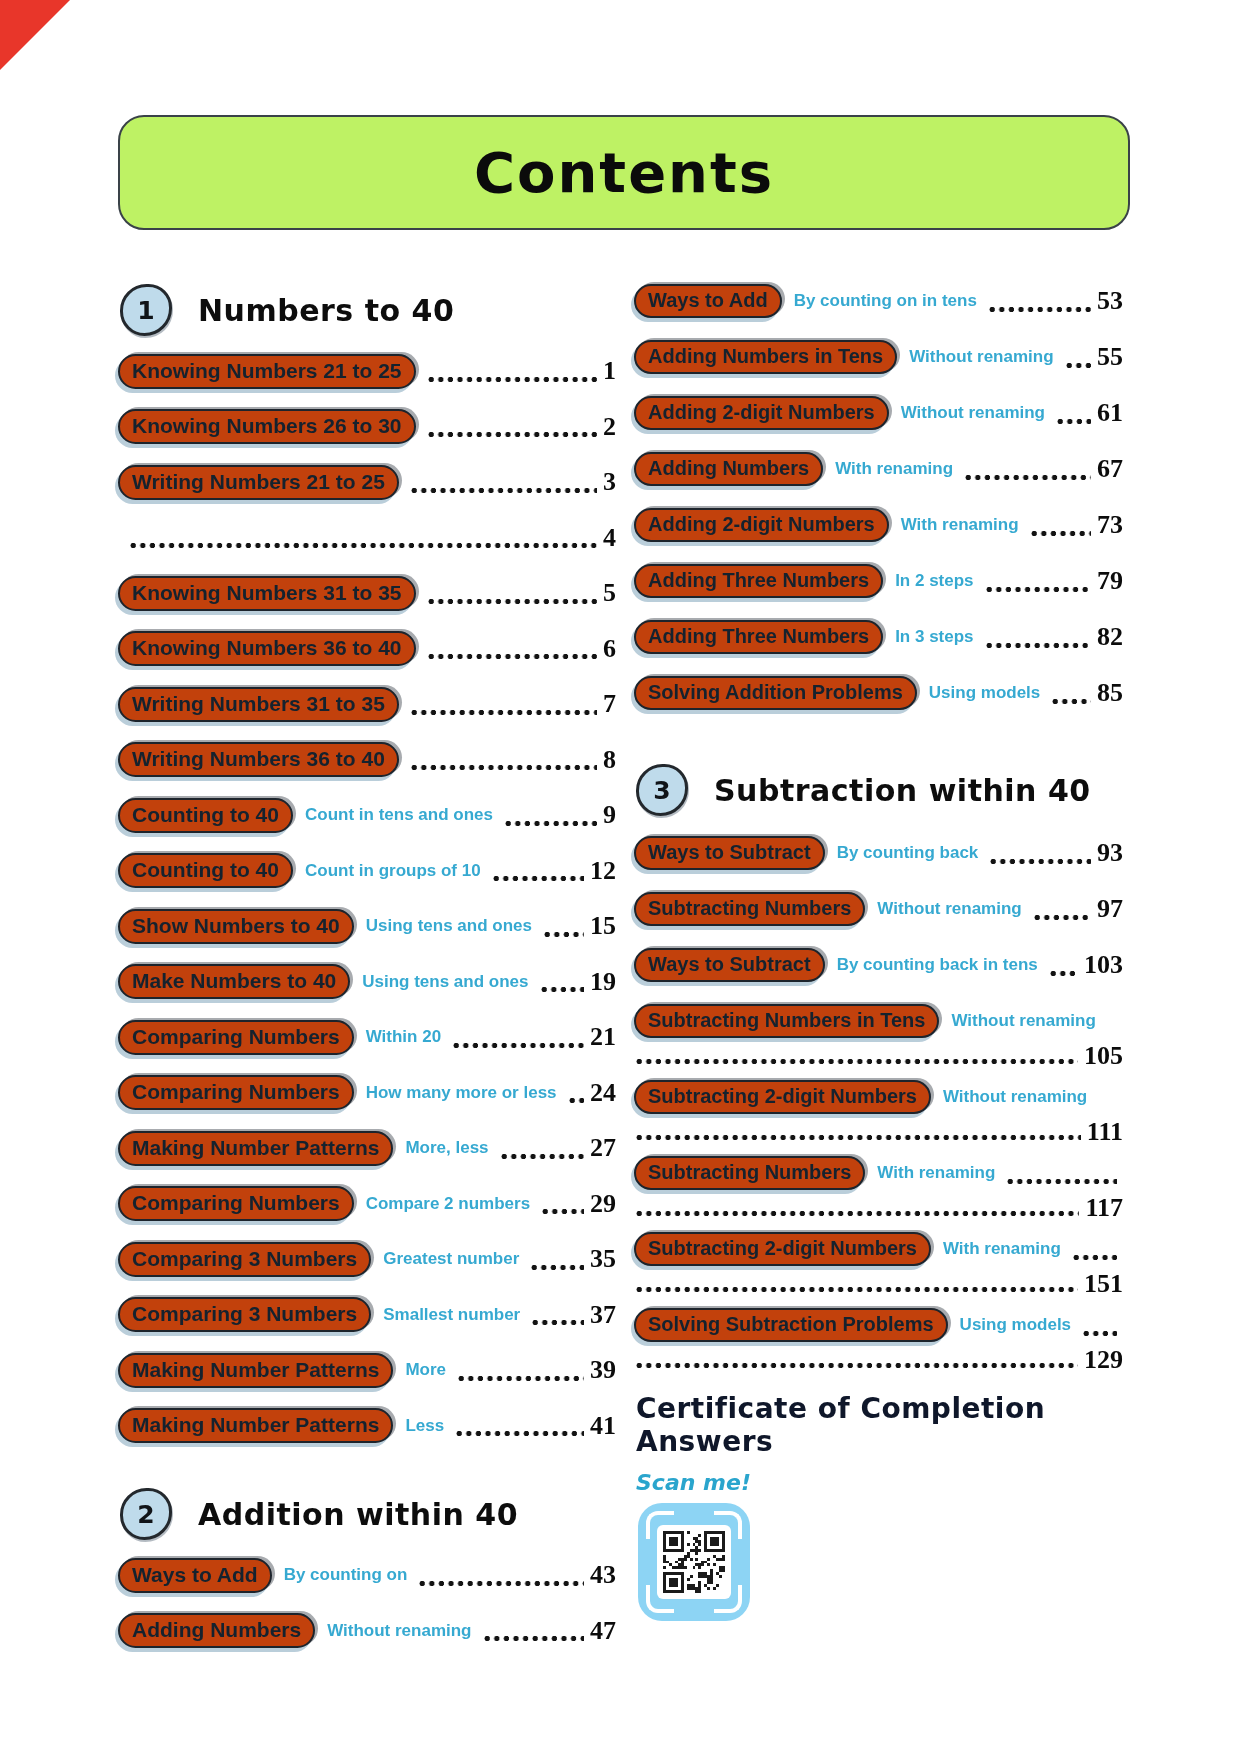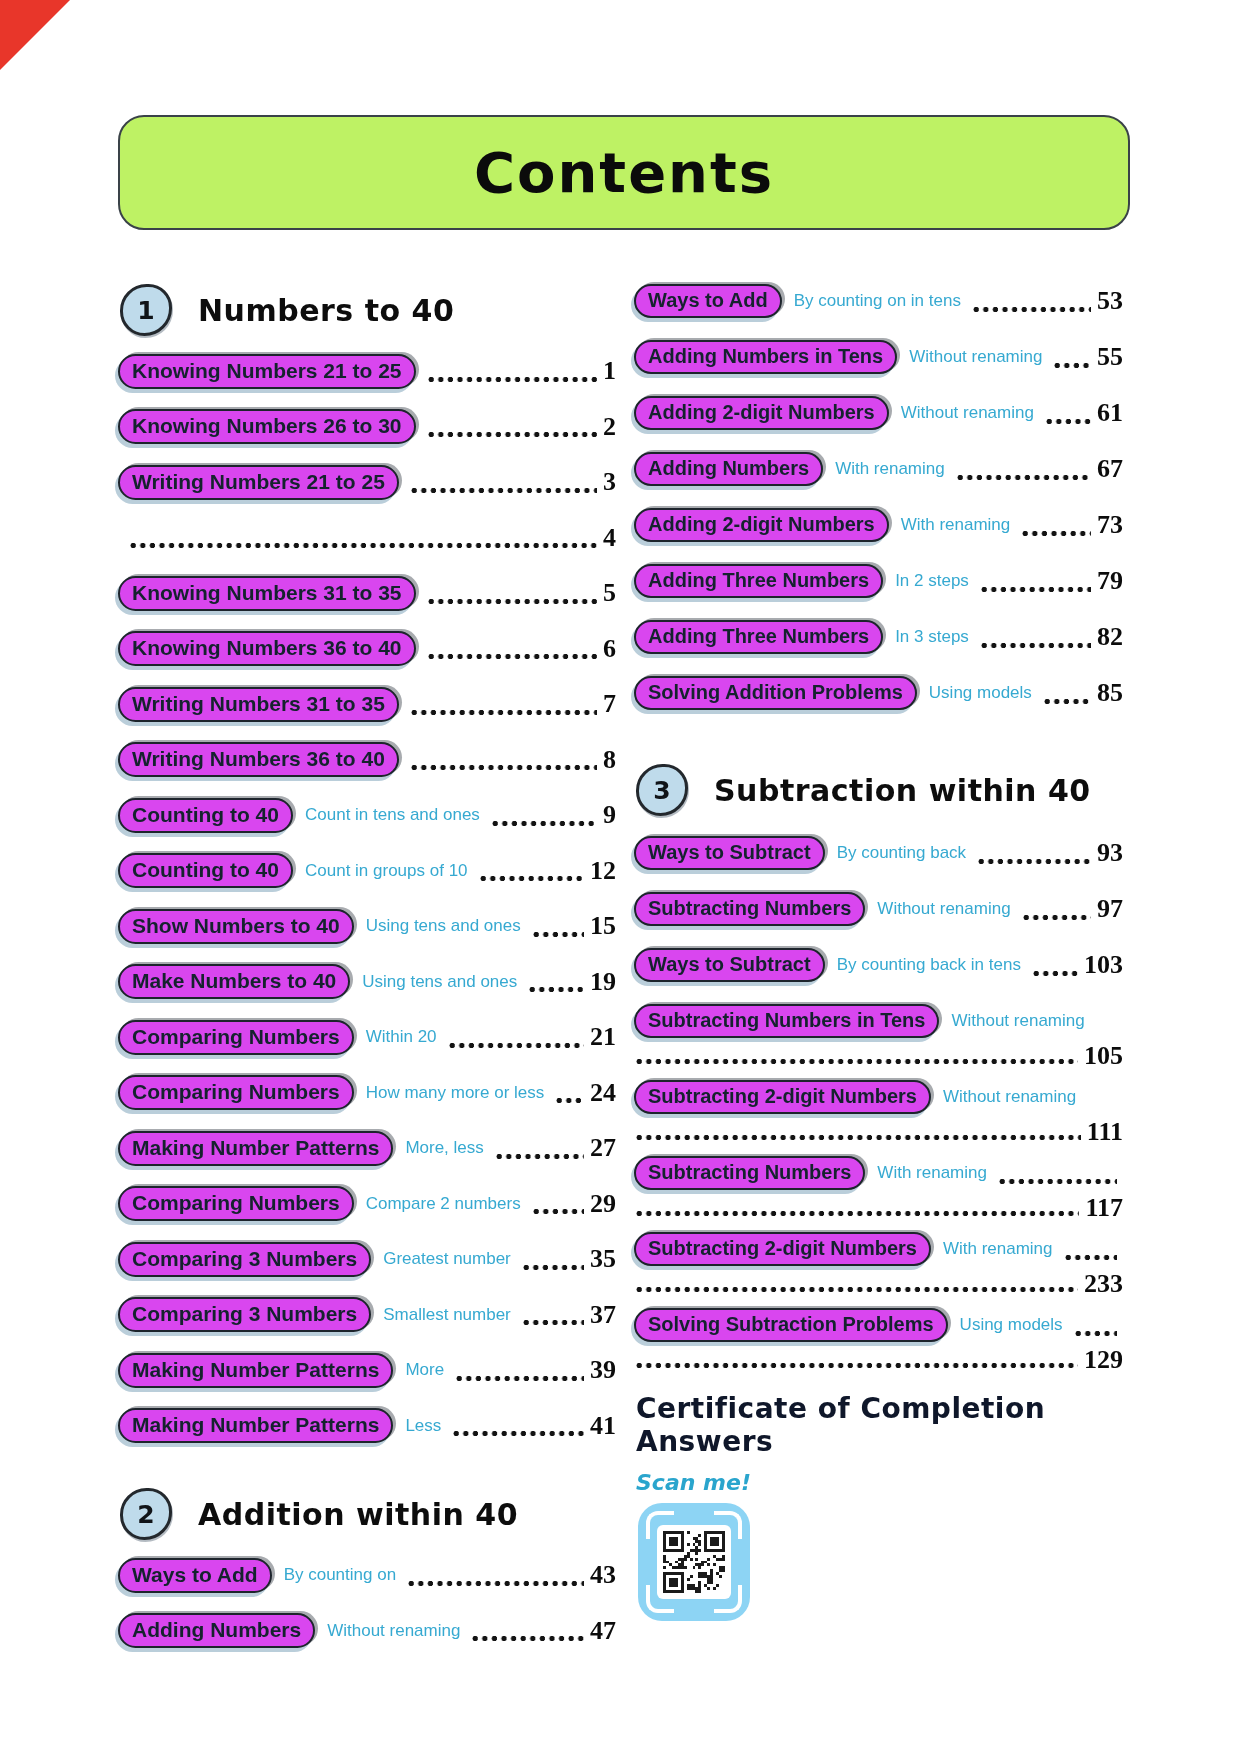--- a/index.html
+++ b/index.html
@@ -23,26 +23,26 @@
          font-family:"DejaVu Sans",sans-serif;font-size:25px;font-weight:bold;color:#101418;
          box-shadow:1px 2px 0 rgba(40,60,80,.35);}
   .sec-title{font-family:"DejaVu Sans",sans-serif;font-size:30px;font-weight:bold;color:#0d0d0d;letter-spacing:.5px;white-space:nowrap;}
 
   .row{height:56px;display:flex;flex-direction:column;}
   .col-left .row{height:55.5px;}
   .row.wrap{height:76px;}
   .line{display:flex;align-items:center;height:42px;}
   .line2{display:flex;align-items:center;height:28px;}
 
-  .pill{background:#d946ef;border:2.5px solid #1d242c;border-radius:19px;padding:3px 12px 4px;
+  .pill{background:#c2410c;border:2.5px solid #1d242c;border-radius:19px;padding:3px 12px 4px;
         font-weight:bold;color:#15222e;white-space:nowrap;
         box-shadow:3px -2px 0 0 rgba(37,46,56,.40), -3px 4px 0 0 rgba(130,165,188,.55);}
   .col-left .pill{font-size:21px;}
   .col-right .pill{font-size:20px;}
-  .sub{margin-left:12px;font-size:17px;font-weight:normal;color:#36a9d1;white-space:nowrap;}
+  .sub{margin-left:12px;font-size:17px;font-weight:bold;color:#36a9d1;white-space:nowrap;}
 
   .dots{flex:1 1 auto;height:7px;margin:16px 6px 0 12px;
         background-image:radial-gradient(circle at 3.2px 3.5px,#131313 2.4px,transparent 3px);
         background-size:9.6px 7px;background-repeat:repeat-x;}
   .line2 .dots{margin:10px 6px 0 2px;}
   .pnum{font-family:Liberation Serif, serif;font-size:26px;font-weight:bold;color:#0c0c0c;white-space:nowrap;text-align:center;}
 
   .footer{margin-top:12px;padding-left:2px;}
   .cert-line{font-family:"DejaVu Sans",sans-serif;font-size:28px;font-weight:bold;color:#0f172a;letter-spacing:.5px;}
   .cert-line + .cert-line{}
@@ -369,21 +369,21 @@
       </div>
     </div>
     <div class="row wrap">
       <div class="line">
         <span class="pill">Subtracting 2-digit Numbers</span>
         <span class="sub">With renaming</span>
         <span class="dots"></span>
       </div>
       <div class="line2">
         <span class="dots"></span>
-        <span class="pnum">233</span>
+        <span class="pnum">151</span>
       </div>
     </div>
     <div class="row wrap">
       <div class="line">
         <span class="pill">Solving Subtraction Problems</span>
         <span class="sub">Using models</span>
         <span class="dots"></span>
       </div>
       <div class="line2">
         <span class="dots"></span>

